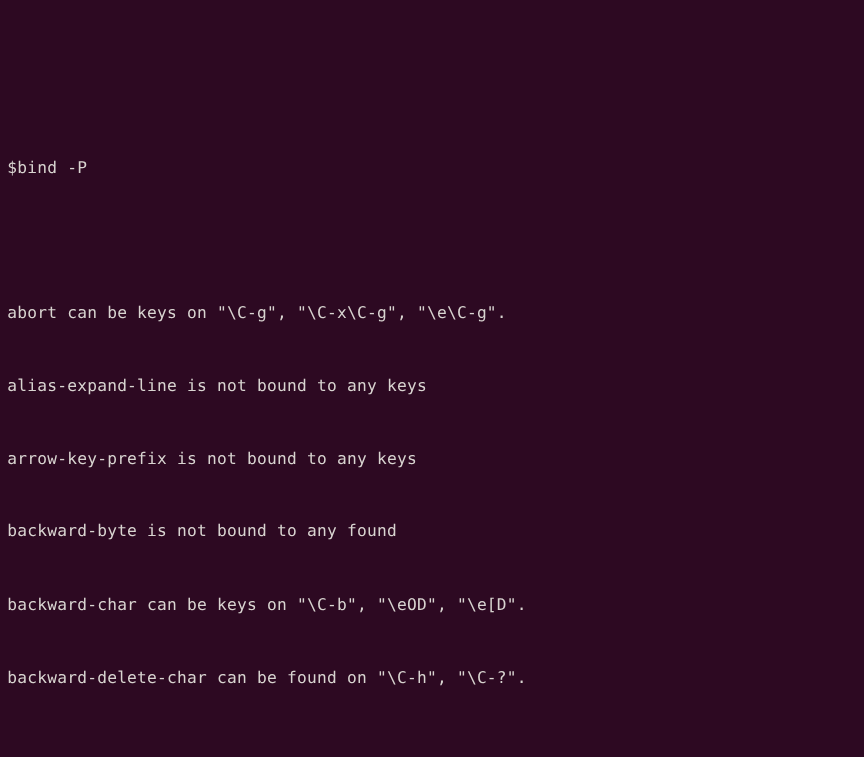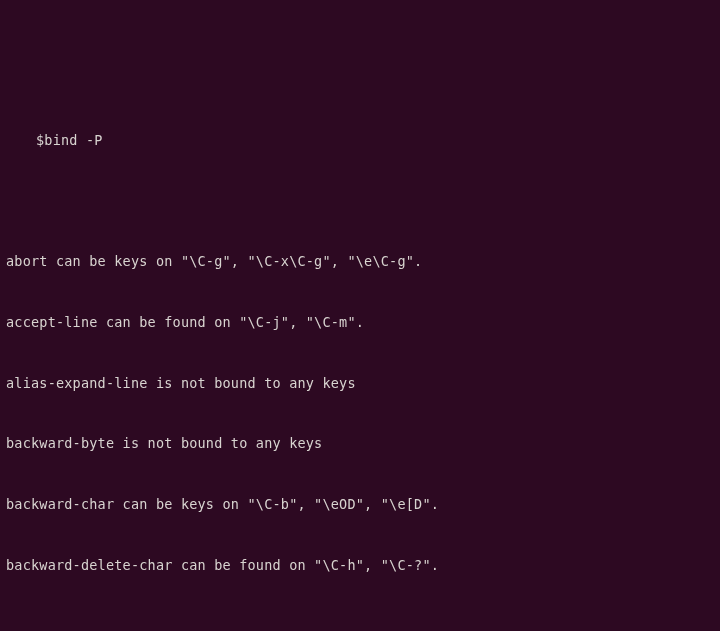--- a/index.html
+++ b/index.html
@@ -18,38 +18,37 @@
       height: 631px;
       overflow: hidden;
       white-space: pre;
       letter-spacing: 0.2px;
     }
     .term-line {
       display: block;
     }
     .prompt-dollar {
       color: #d8d4d0;
-      margin-left: 30px;
     }
     .blank {
       height: 1.5em;
     }
   </style>
 </head>
 <body>
 
 
 
 <div id="terminal">
   <span class="term-line"><span class="prompt-dollar">$bind -P</span></span>
   <span class="term-line blank"> </span>
   <span class="term-line">abort can be keys on "\C-g", "\C-x\C-g", "\e\C-g".</span>
-  <span class="term-line">accept-line can be found on "\C-j", "\C-m".</span>
   <span class="term-line">alias-expand-line is not bound to any keys</span>
-  <span class="term-line">backward-byte is not bound to any keys</span>
+  <span class="term-line">arrow-key-prefix is not bound to any keys</span>
+  <span class="term-line">backward-byte is not bound to any found</span>
   <span class="term-line">backward-char can be keys on "\C-b", "\eOD", "\e[D".</span>
   <span class="term-line">backward-delete-char can be found on "\C-h", "\C-?".</span>
   
   
   
   
   
   
   
   

